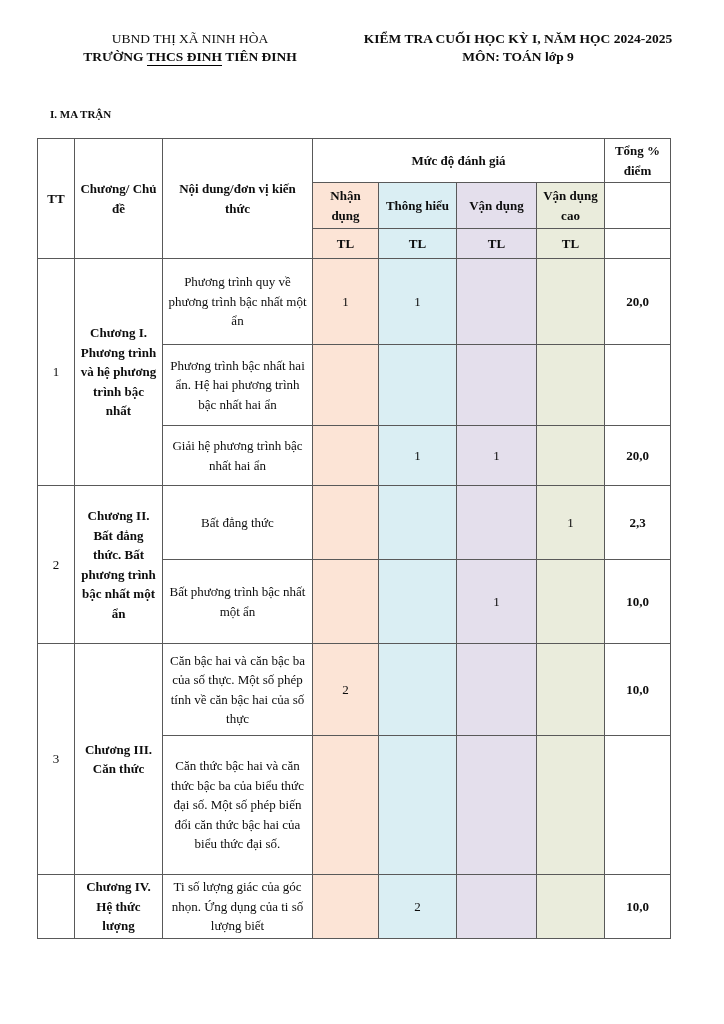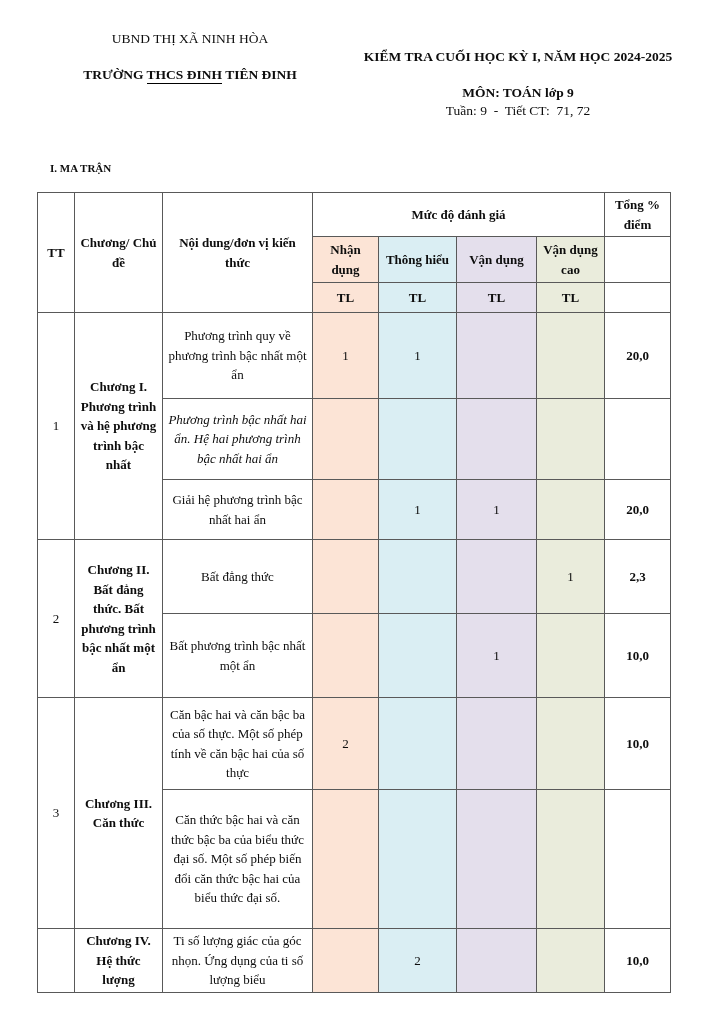--- a/index.html
+++ b/index.html
@@ -9,21 +9,21 @@
   *{box-sizing:border-box;}
   html,body{margin:0;padding:0;}
   body{
     width:724px;height:1024px;background:#ffffff;color:var(--text);
     font-family:"Liberation Serif","DejaVu Serif",serif;
     position:relative;overflow:hidden;
   }
   .doc-header{display:flex;padding:30px 28px 0 40px;}
   .header-left{width:300px;text-align:center;line-height:18px;font-size:13.5px;}
   .header-right{flex:1;text-align:center;line-height:18px;font-size:13.5px;}
-  .bold{font-weight:bold;margin-top:18px;}
+  .bold{font-weight:bold;}
   .underline{border-bottom:1.5px solid #000;padding-bottom:1px;}
   .pre{white-space:pre-wrap;}
   .section-title{
     margin:42px 0 0 50px;font-weight:bold;font-size:11px;
   }
   table.matrix{
     border-collapse:collapse;table-layout:fixed;
     margin:18px 0 0 37px;width:633px;
     font-size:13px;line-height:1.5;
   }
@@ -37,37 +37,36 @@
   td.bg-th{background:var(--level-th);}
   td.bg-vd{background:var(--level-vd);}
   td.bg-vdc{background:var(--level-vdc);}
   td.chapter{font-weight:bold;padding:2px 5px;margin-top:41px;}
   td.cc-center{text-align:center;padding:2px 6px;}
   td.cc-just{text-align:justify;vertical-align:top;padding:3px 7px;}
   td.cc-left-top{text-align:left;vertical-align:top;padding:3px 7px;}
   td.cc-left-mid{text-align:left;vertical-align:middle;padding:3px 7px;}
   td.total{font-weight:bold;}
   tr.rh-a{height:42px;} tr.rh-b{height:46px;} tr.rh-c{height:30px;}
-  tr.r1a{height:86px;} tr.r1b{height:81px;font-style:italic;} tr.r1c{height:60px;}
+  tr.r1a{height:86px;} tr.r1b{height:81px;} tr.r1c{height:60px;}
   tr.r2a{height:74px;} tr.r2b{height:84px;}
   tr.r3a{height:92px;} tr.r3b{height:139px;}
   tr.r4a{height:63px;}
 </style>
 </head>
 <body>
 
 <div class="doc-header">
   <div class="header-left">
     <div>UBND THỊ XÃ NINH HÒA</div>
     <div class="bold"><span>TRƯỜNG </span><span class="underline">THCS ĐINH</span><span> TIÊN ĐINH</span></div>
   </div>
   <div class="header-right">
     <div class="bold">KIỂM TRA CUỐI HỌC KỲ I, NĂM HỌC 2024-2025</div>
     <div class="bold">MÔN: TOÁN lớp 9</div>
-    <div class="pre">Tuần: 9  -  Tiết CT:  71, 72</div>
   </div>
 </div>
 
 <div class="section-title">I. MA TRẬN</div>
 
 <table class="matrix">
   <colgroup>
     <col style="width:37px">
       <col style="width:88px">
       <col style="width:150px">
@@ -162,21 +161,21 @@
     <td class="bg-nb"></td>
     <td class="bg-th"></td>
     <td class="bg-vd"></td>
     <td class="bg-vdc"></td>
     <td class="total"></td>
   </tr>
 
   <tr class="r4a">
     <td></td>
     <td class="chapter">Chương IV. Hệ thức lượng</td>
-    <td class="cc-left-mid">Ti số lượng giác của góc nhọn. Ứng dụng của ti số lượng biểu</td>
+    <td class="cc-left-mid">Ti số lượng giác của góc nhọn. Ứng dụng của ti số lượng biết</td>
     <td class="bg-nb"></td>
     <td class="bg-th">2</td>
     <td class="bg-vd"></td>
     <td class="bg-vdc"></td>
     <td class="total">10,0</td>
   </tr>
 </tbody>
   </table>
 
 </body></html>

